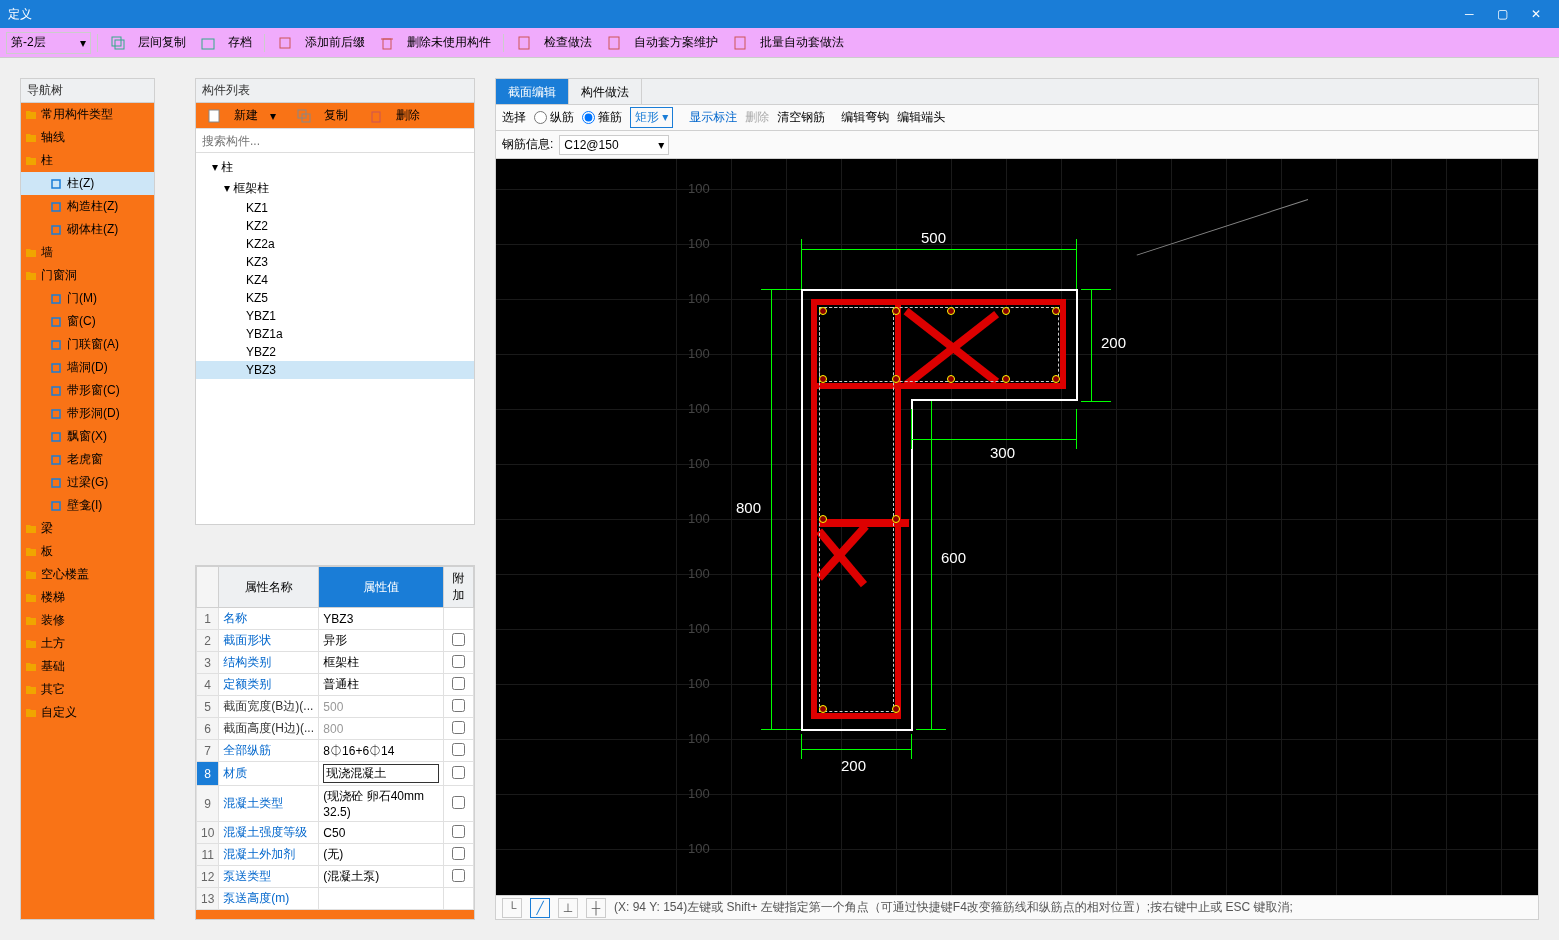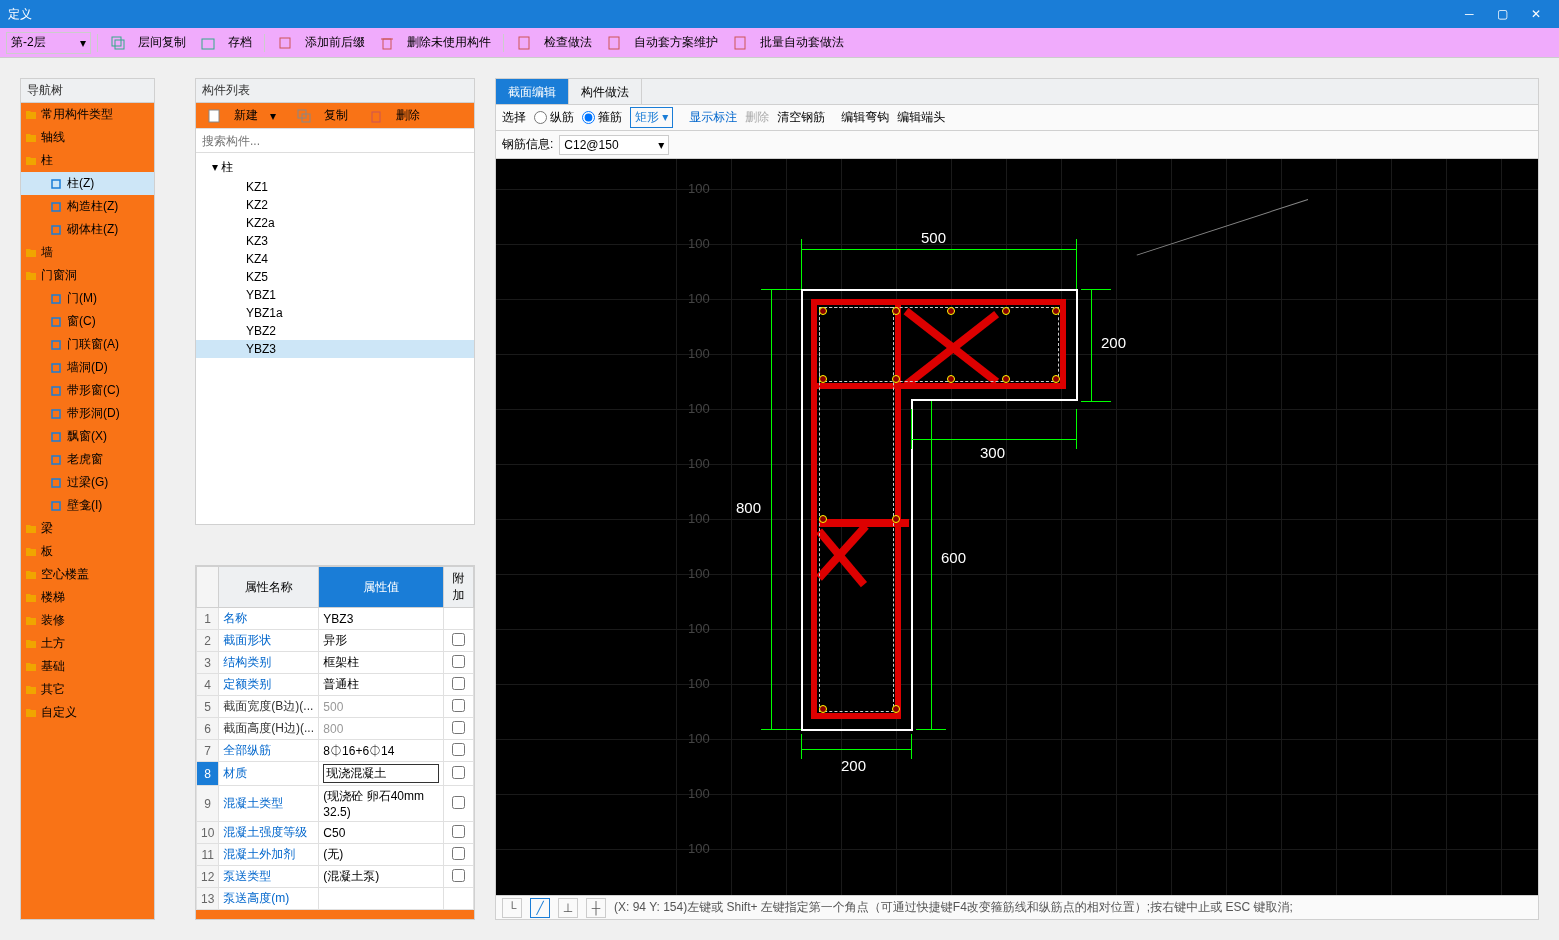--- a/index.html
+++ b/index.html
@@ -323,20 +323,21 @@
         <div class="tbtn">
             <svg class="ico" viewBox="0 0 16 16">
               <rect x="4" y="4" width="8" height="10" fill="none" stroke="#c55"></rect>
             </svg>
             <span>删除</span>
           </div>
       </div>
       <div class="search"><input placeholder="搜索构件..." style=""></div>
       <div class="tree" id="tree">
           <div class="tree-item l0">▾ 柱</div>
+          <div class="tree-item l1">▾ 框架柱</div>
           <div class="tree-item l2">KZ1</div>
           <div class="tree-item l2">KZ2</div>
           <div class="tree-item l2">KZ2a</div>
           <div class="tree-item l2">KZ3</div>
           <div class="tree-item l2">KZ4</div>
           <div class="tree-item l2">KZ5</div>
           <div class="tree-item l2">YBZ1</div>
           <div class="tree-item l2">YBZ1a</div>
           <div class="tree-item l2">YBZ2</div>
           <div class="tree-item l2 sel">YBZ3</div>
@@ -550,21 +551,21 @@
         <div class="shape" style="left: 305px; top: 80px; width: 1px; height: 50px; background: rgb(0, 255, 0);"></div>
         <div class="shape" style="left: 580px; top: 80px; width: 1px; height: 50px; background: rgb(0, 255, 0);"></div>
         <div class="dim-txt" style="left: 425px; top: 70px;">500</div>
         <div class="shape" style="left: 595px; top: 130px; width: 1px; height: 112px; background: rgb(0, 255, 0);"></div>
         <div class="shape" style="left: 585px; top: 130px; width: 30px; height: 1px; background: rgb(0, 255, 0);"></div>
         <div class="shape" style="left: 585px; top: 242px; width: 30px; height: 1px; background: rgb(0, 255, 0);"></div>
         <div class="dim-txt" style="left: 605px; top: 175px;">200</div>
         <div class="shape" style="left: 415px; top: 280px; width: 165px; height: 1px; background: rgb(0, 255, 0);"></div>
         <div class="shape" style="left: 415px; top: 250px; width: 1px; height: 40px; background: rgb(0, 255, 0);"></div>
         <div class="shape" style="left: 580px; top: 250px; width: 1px; height: 40px; background: rgb(0, 255, 0);"></div>
-        <div class="dim-txt" style="left: 484px; top: 285px;">300</div>
+        <div class="dim-txt" style="left: 494px; top: 285px;">300</div>
         <div class="shape" style="left: 435px; top: 242px; width: 1px; height: 328px; background: rgb(0, 255, 0);"></div>
         <div class="shape" style="left: 420px; top: 570px; width: 30px; height: 1px; background: rgb(0, 255, 0);"></div>
         <div class="dim-txt" style="left: 445px; top: 390px;">600</div>
         <div class="shape" style="left: 275px; top: 130px; width: 1px; height: 440px; background: rgb(0, 255, 0);"></div>
         <div class="shape" style="left: 265px; top: 130px; width: 40px; height: 1px; background: rgb(0, 255, 0);"></div>
         <div class="shape" style="left: 265px; top: 570px; width: 40px; height: 1px; background: rgb(0, 255, 0);"></div>
         <div class="dim-txt" style="left: 240px; top: 340px;">800</div>
         <div class="shape" style="left: 305px; top: 590px; width: 110px; height: 1px; background: rgb(0, 255, 0);"></div>
         <div class="shape" style="left: 305px; top: 575px; width: 1px; height: 25px; background: rgb(0, 255, 0);"></div>
         <div class="shape" style="left: 415px; top: 575px; width: 1px; height: 25px; background: rgb(0, 255, 0);"></div>

